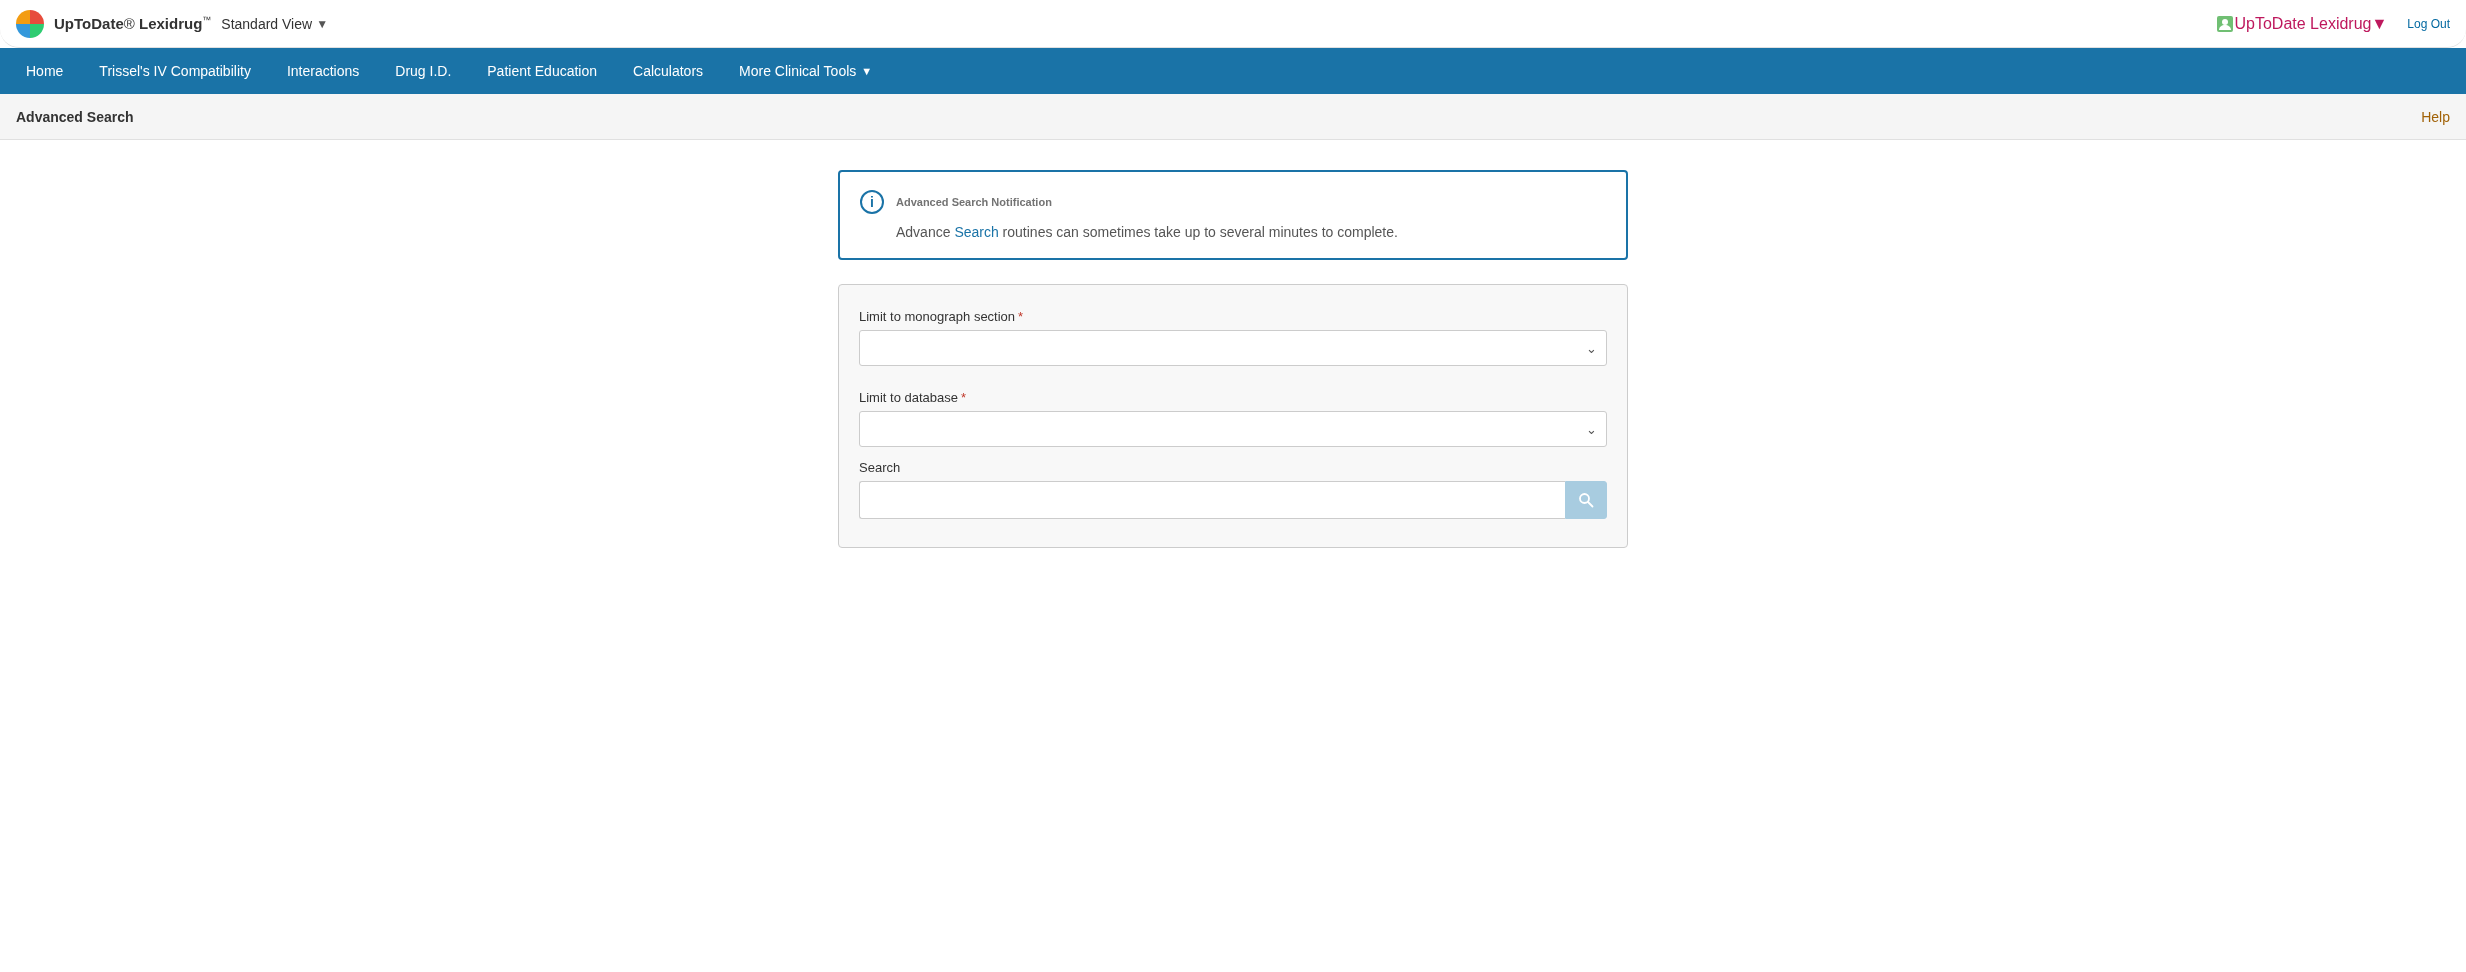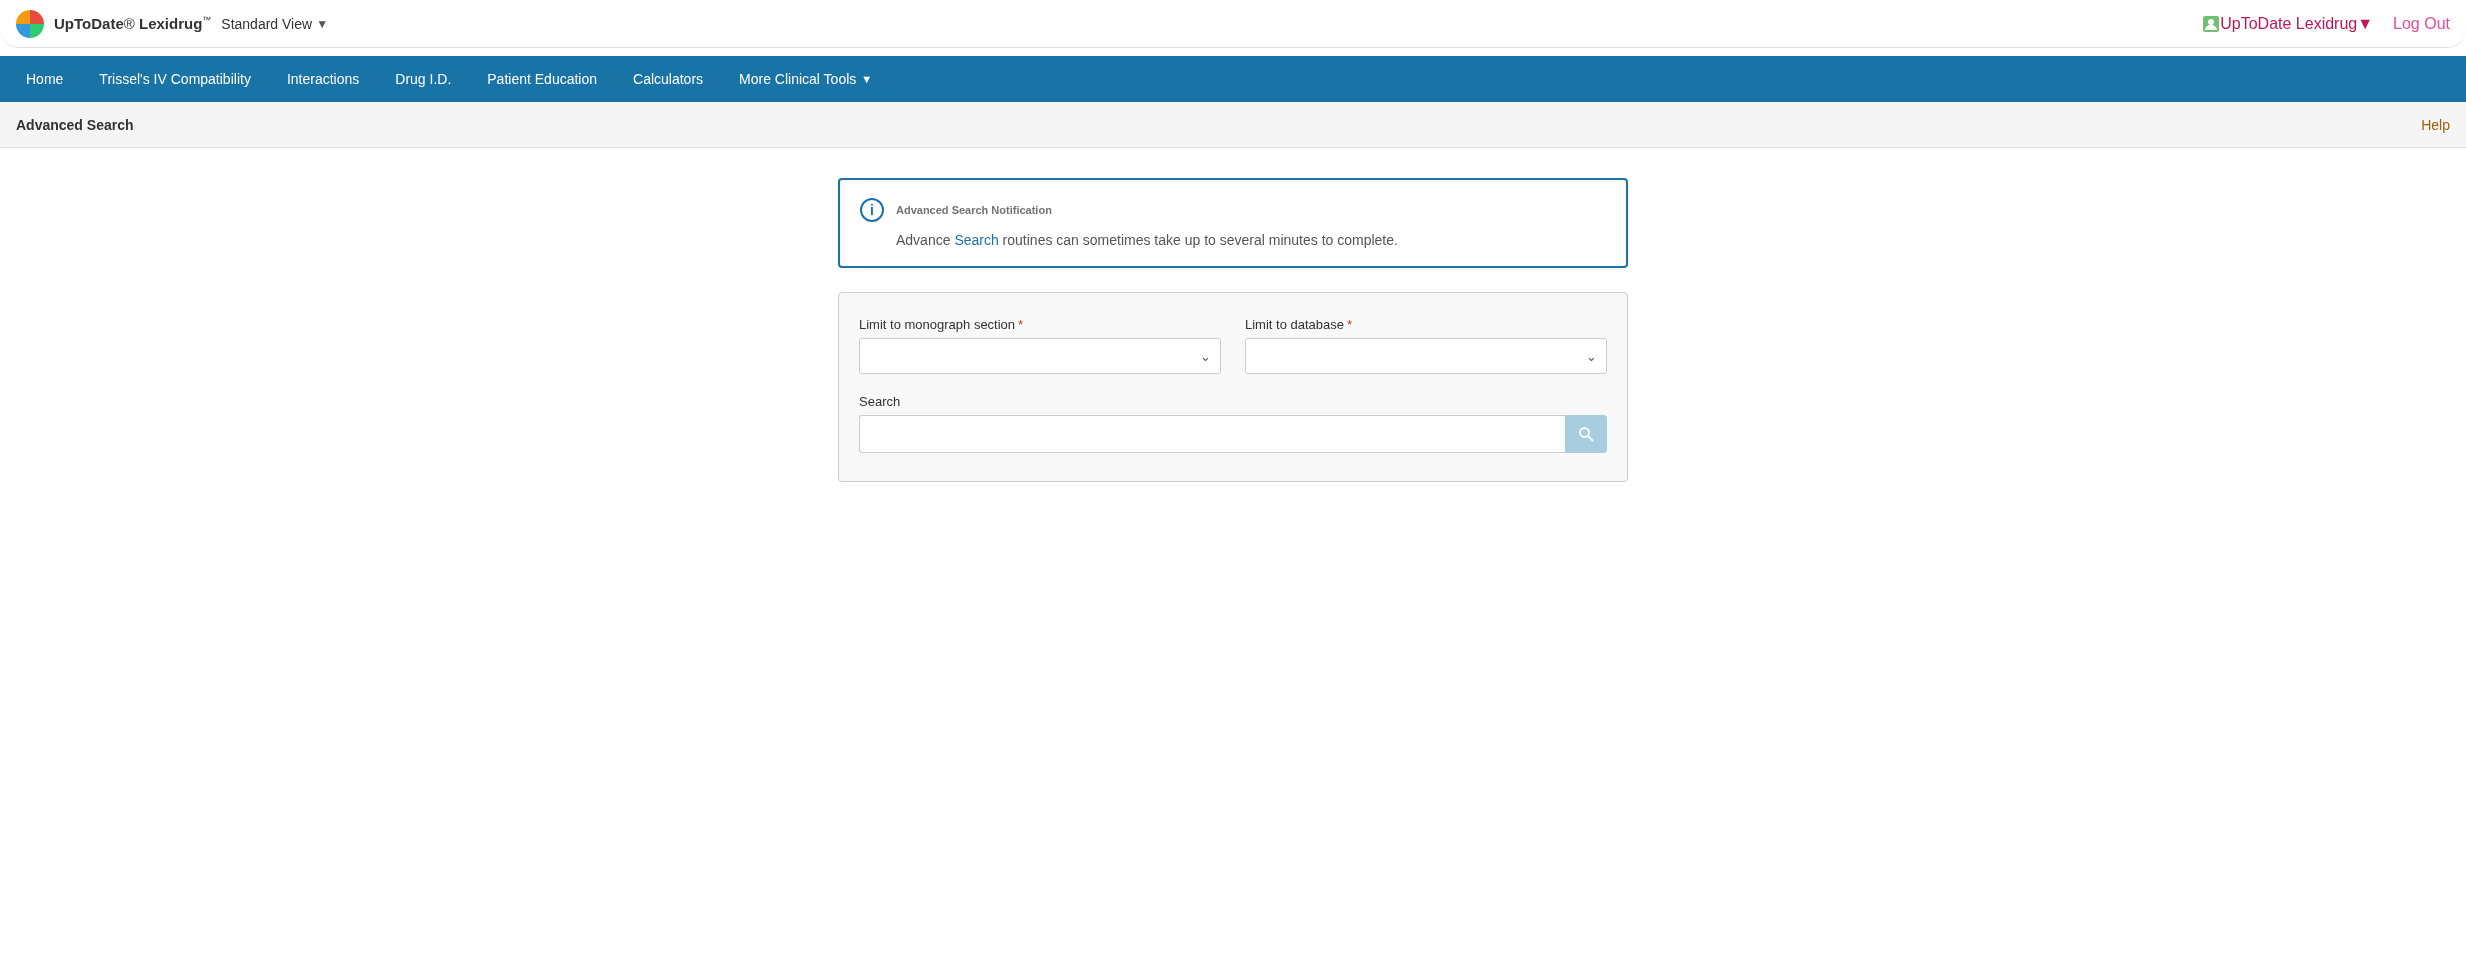--- a/index.html
+++ b/index.html
@@ -88,36 +88,35 @@
       cursor: pointer;
     }
 
     .user-icon {
       width: 18px;
       height: 18px;
       display: inline-block;
     }
 
     .logout-btn {
-      color: #ec4899;
-      font-size: 16px;
+      color: #0369a1;
+      font-size: 12px;
       text-decoration: none;
       cursor: pointer;
       background: none;
       border: none;
     }
 
     
     .nav-bar {
       background: #1a73a7;
       display: flex;
       align-items: center;
       padding: 0 8px;
       height: 46px;
-      margin-top: 8px;
     }
 
     .nav-item {
       color: #fff;
       font-size: 14px;
       padding: 0 18px;
       height: 46px;
       display: flex;
       align-items: center;
       cursor: pointer;
@@ -219,21 +218,22 @@
       max-width: 790px;
       border: 1px solid #ccc;
       border-radius: 4px;
       padding: 24px 20px 28px 20px;
       background: #f8f8f8;
     }
 
     .form-row {
       display: flex;
       gap: 24px;
-      margin-bottom: 20px;
+      margin-bottom: 13px;
+      flex-direction: column;
     }
 
     .form-group {
       display: flex;
       flex-direction: column;
       gap: 6px;
     }
 
     .form-group.half {
       flex: 1;

